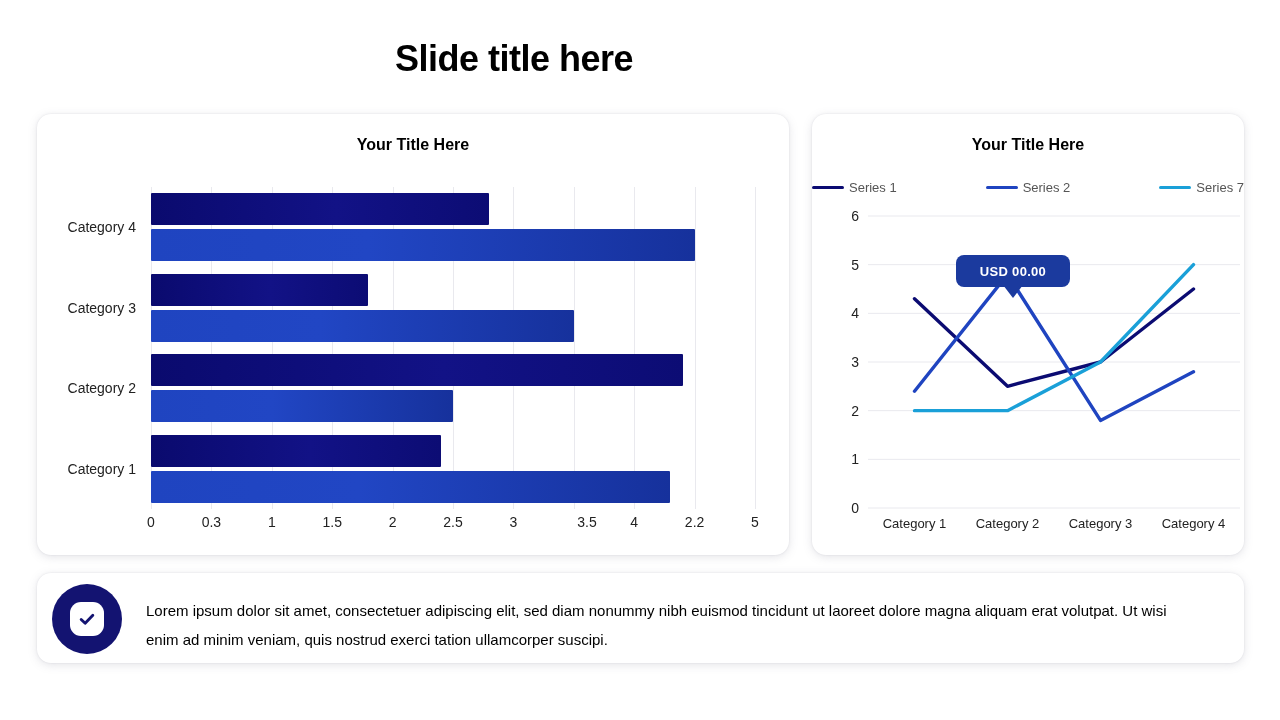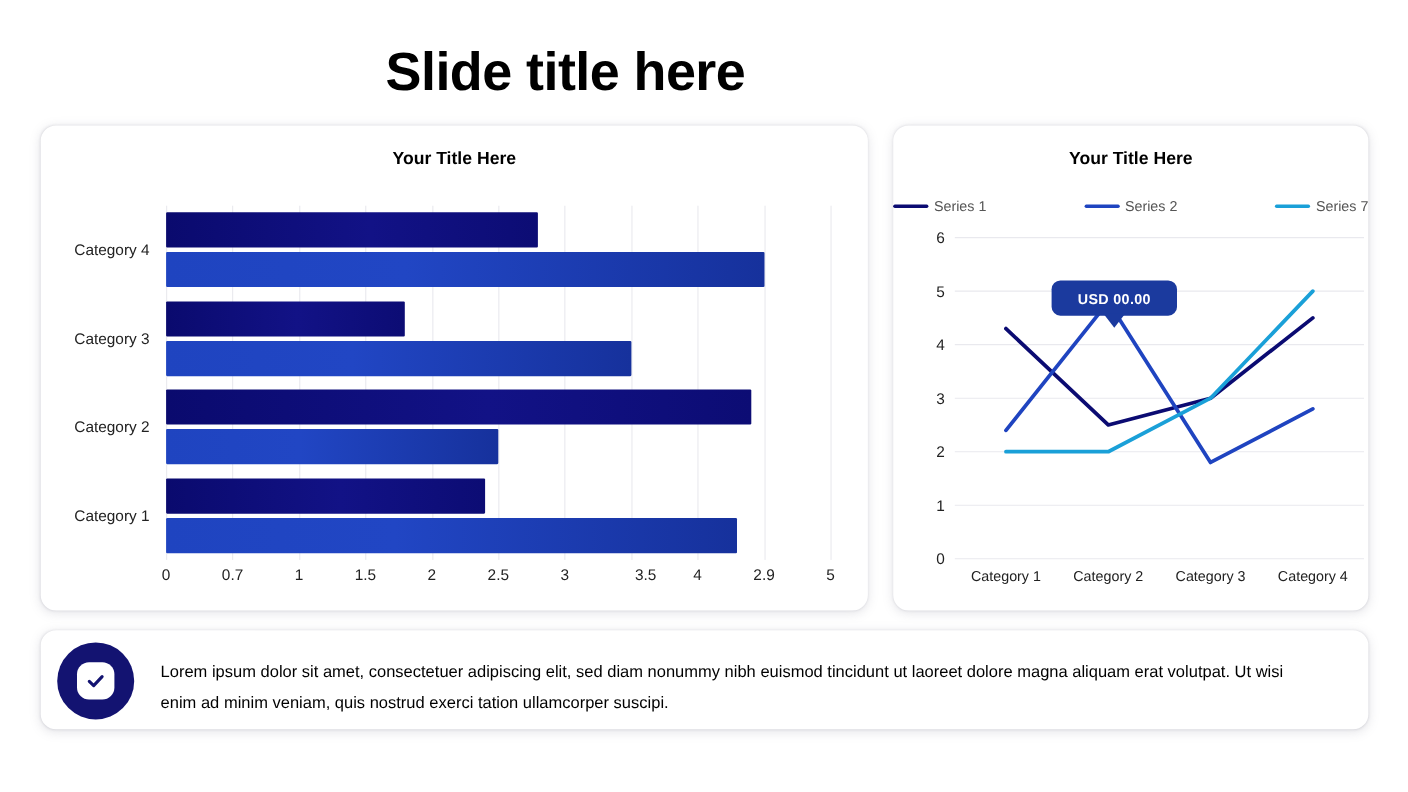--- a/index.html
+++ b/index.html
@@ -7,21 +7,21 @@
     width: 1280px; height: 720px;
     background: #ffffff;
     font-family: "Liberation Sans", sans-serif;
     overflow: hidden;
   }
   .slide { position: relative; width: 1280px; height: 720px; background: #fff; }
 
   .slide-title {
     position: absolute; left: 0; top: 38px; width: 1028px;
     text-align: center;
-    font-size: 49px; font-weight: bold; color: #000000;
+    font-size: 36px; font-weight: bold; color: #000000;
     letter-spacing: -0.5px;
   }
 
   .card {
     position: absolute;
     background: #ffffff;
     border-radius: 14px;
     box-shadow: 0 2px 10px rgba(120,120,140,0.20), 0 0 2px rgba(120,120,140,0.18);
   }
   #card-bar  { left: 37px;  top: 114px; width: 752px; height: 441px; }
@@ -122,29 +122,29 @@
             <div class="bar s2" style="width: 302px;"></div>
           </div>
           <div class="bar-row">
             <div class="bar s1" style="width: 289.92px;"></div>
             <div class="bar s2" style="width: 519.44px;"></div>
           </div>
         </div>
     </div>
     <div class="bar-xaxis" id="bar-xaxis">
         <span style="left: 0px;">0</span>
-        <span style="left: 60.4px;">0.7</span>
+        <span style="left: 60.4px;">0.3</span>
         <span style="left: 120.8px;">1</span>
         <span style="left: 181.2px;">1.5</span>
         <span style="left: 241.6px;">2</span>
         <span style="left: 302px;">2.5</span>
         <span style="left: 362.4px;">3</span>
         <span style="left: 436px;">3.5</span>
         <span style="left: 483.2px;">4</span>
-        <span style="left: 543.6px;">2.9</span>
+        <span style="left: 543.6px;">2.2</span>
         <span style="left: 604px;">5</span>
       </div>
   </div>
 
   <div class="card" id="card-line">
     <div class="card-title">Your Title Here</div>
     <div class="legend" id="line-legend">
         <div class="legend-item">
           <span class="legend-swatch" style="background: rgb(11, 11, 114);"></span>
           <span>Series 1</span>

